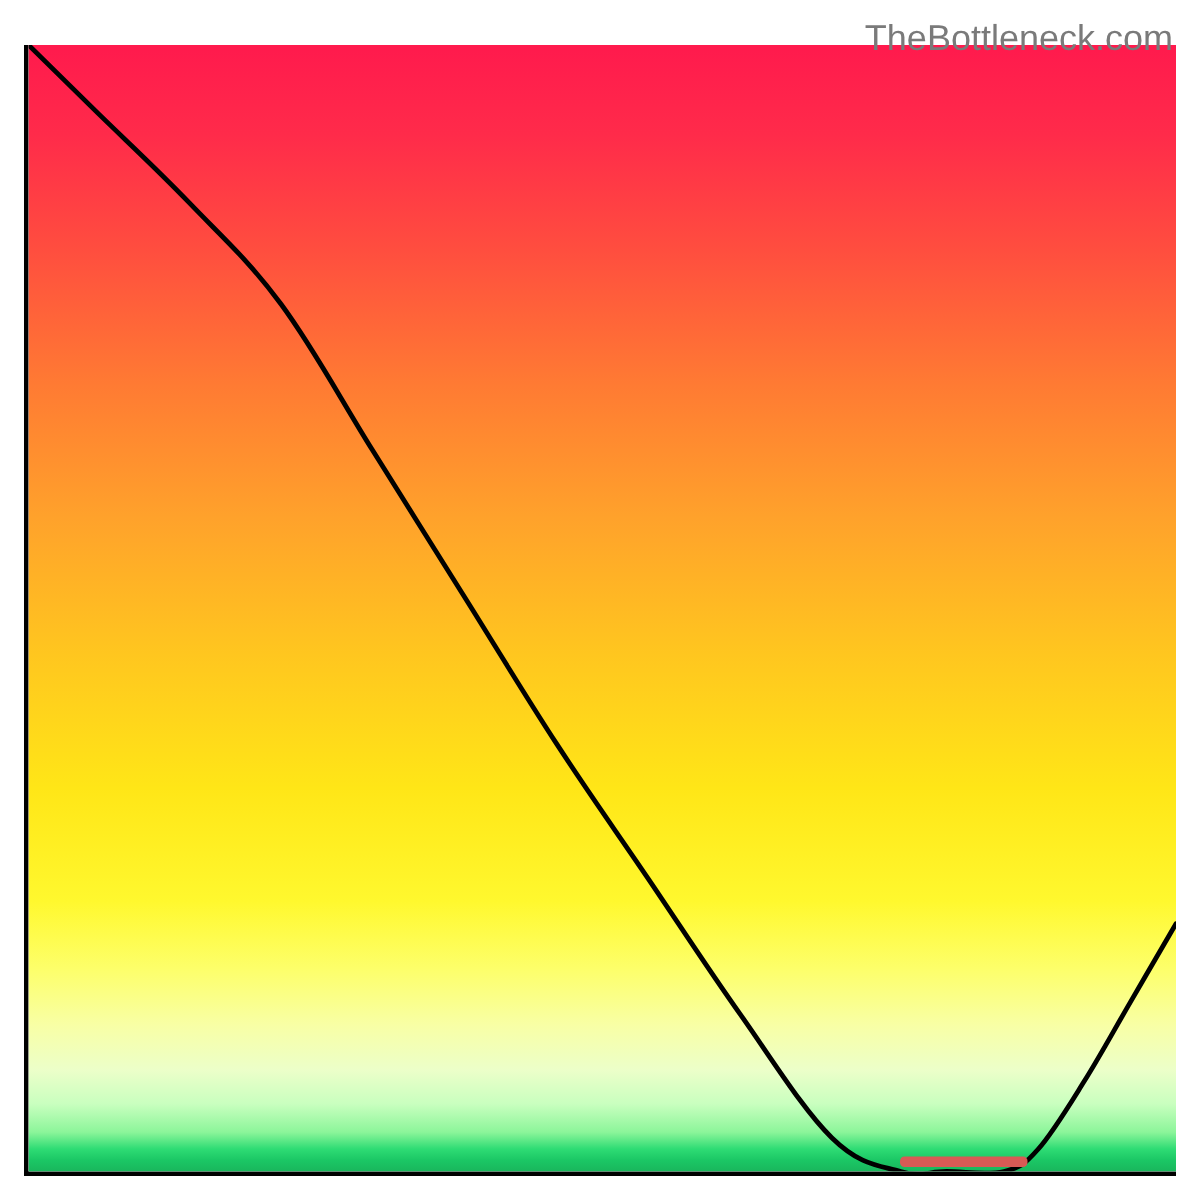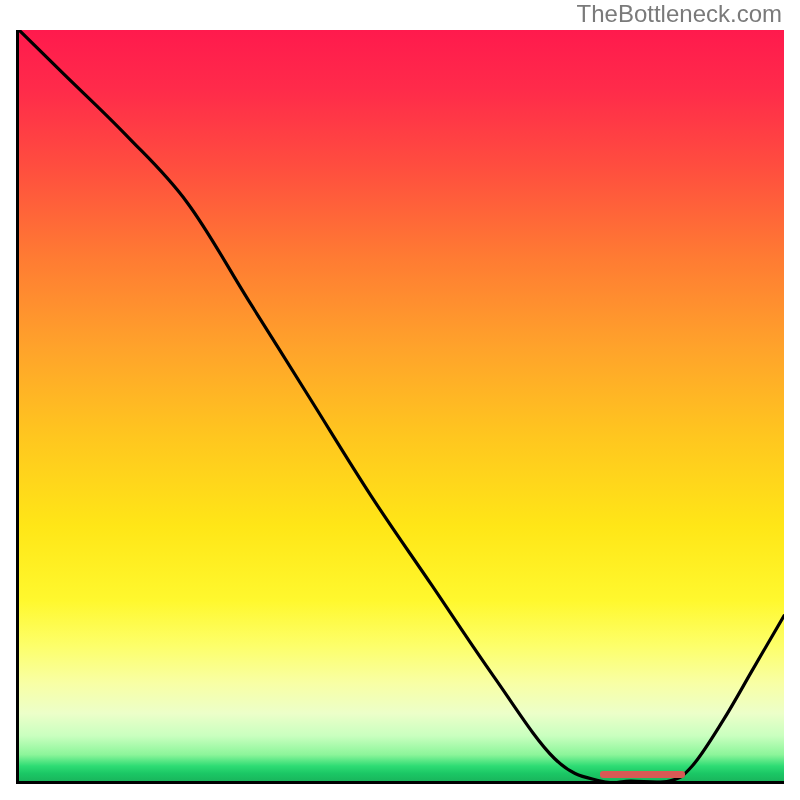--- a/index.html
+++ b/index.html
@@ -10,21 +10,21 @@
     background: #fff;
     font-family: Arial, sans-serif;
   }
   .container {
     position: relative;
     width: 800px;
     height: 800px;
   }
   .watermark {
     position: absolute;
-    top: 0;
+    top: 12px;
     right: 18px;
     font-size: 24px;
     color: #7a7a7a;
     font-weight: 500;
     z-index: 10;
   }
   .plot-area {
     position: absolute;
     left: 16px;
     top: 30px;

